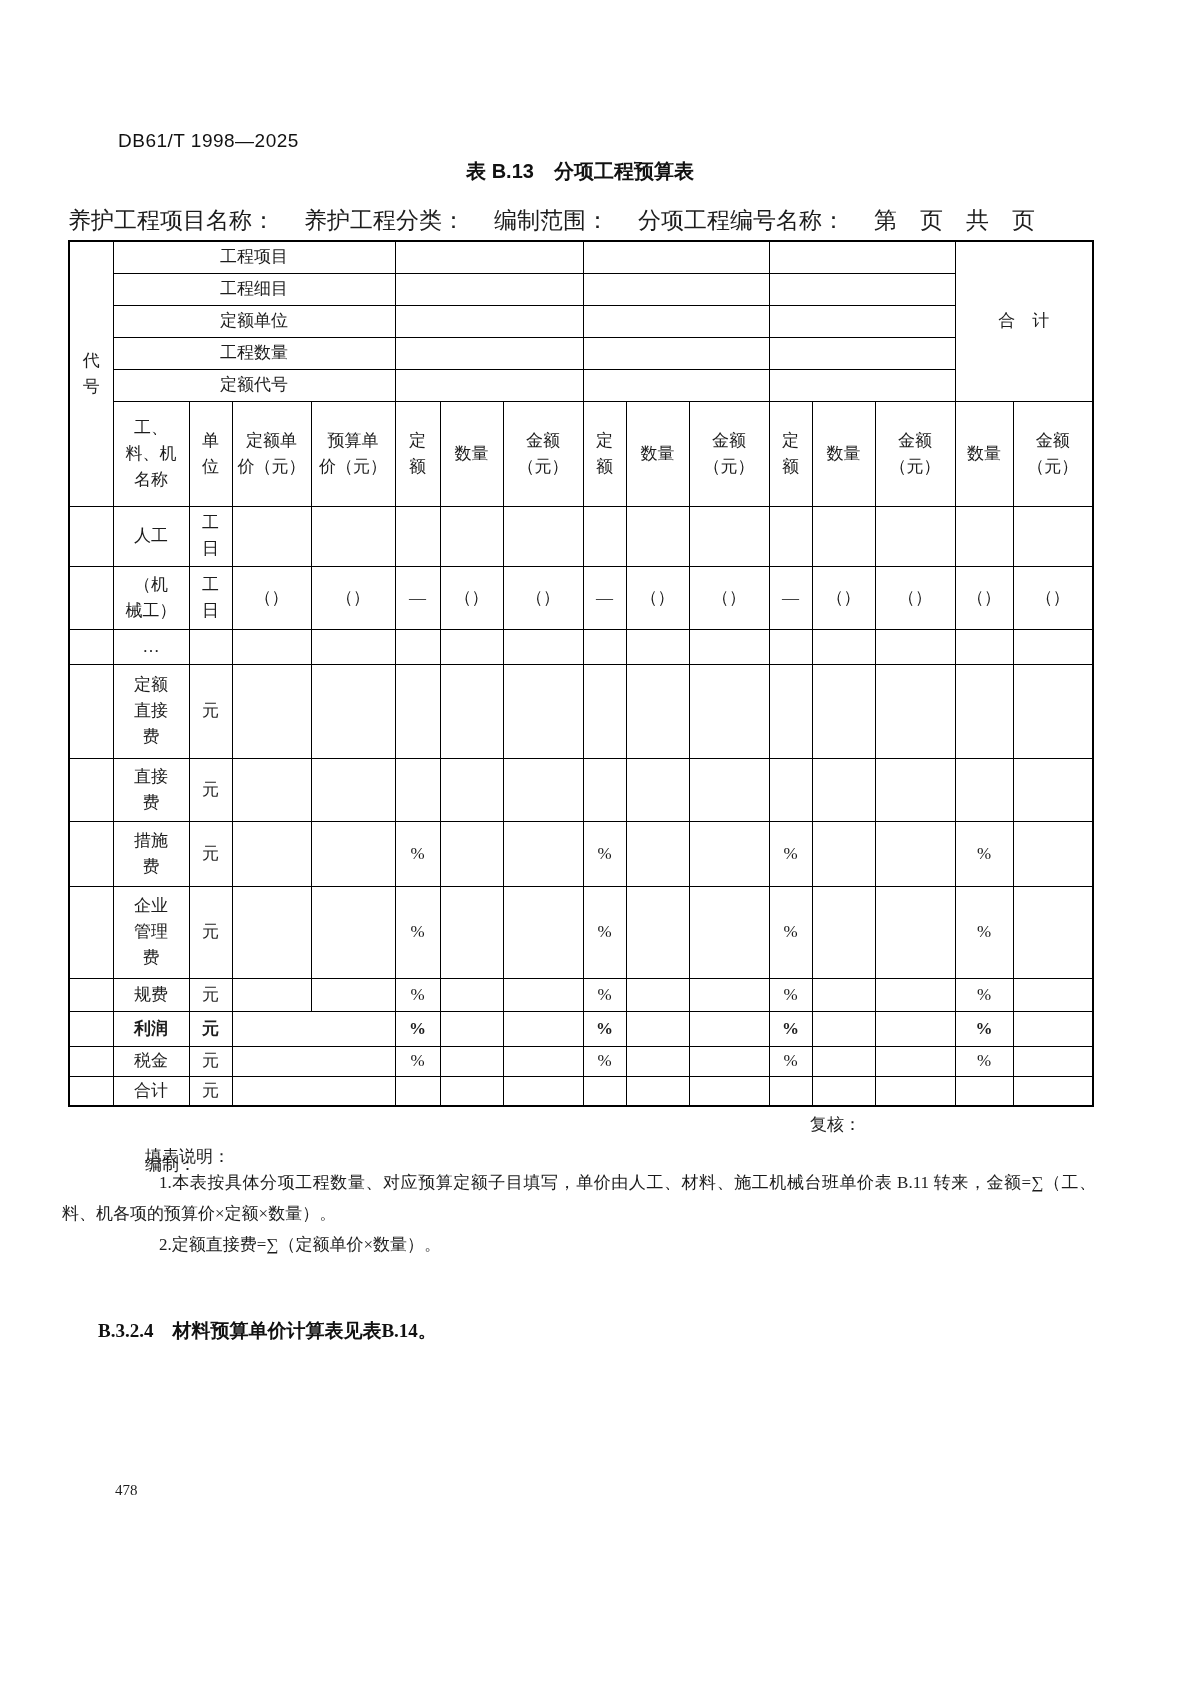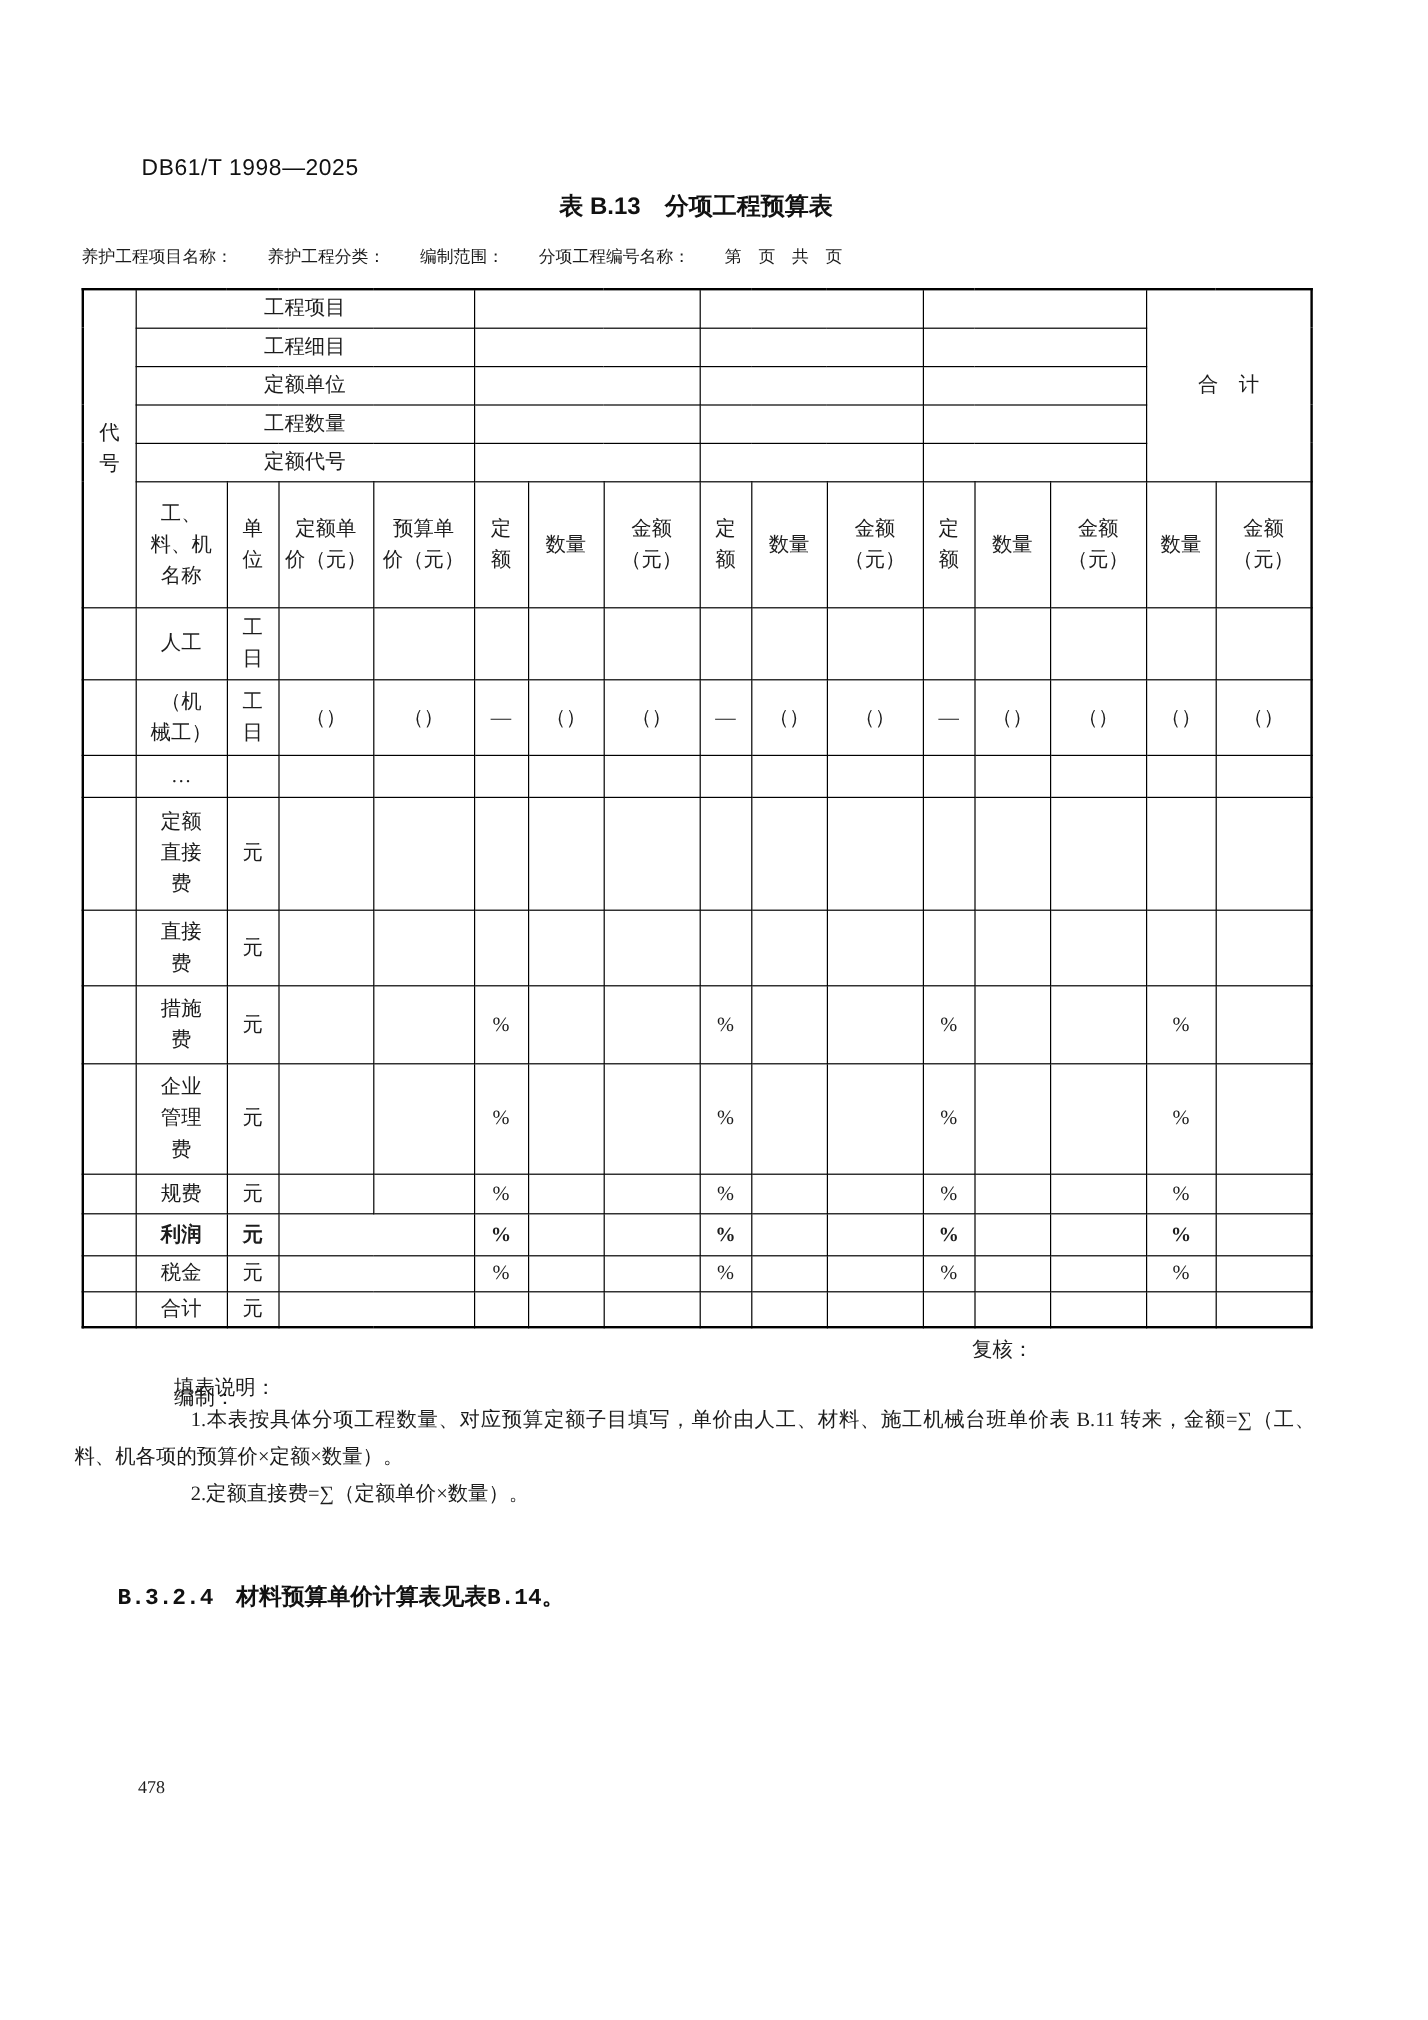--- a/index.html
+++ b/index.html
@@ -10,21 +10,21 @@
   .doc-code{
     position:absolute;left:118px;top:130px;
     font-family:"Liberation Sans",sans-serif;font-size:19px;letter-spacing:0.5px;color:#111;
   }
   .doc-title{
     position:absolute;left:68px;top:158px;width:1024px;text-align:center;
     font-family:"Liberation Sans",sans-serif;font-weight:bold;font-size:20px;color:#111;
   }
   .info-line{
     position:absolute;left:68px;top:205px;width:1060px;
-    display:flex;gap:29px;font-size:14px;white-space:nowrap;
+    display:flex;gap:29px;font-size:23px;white-space:nowrap;
   }
   .tbl-wrap{position:absolute;left:68px;top:240px;}
   table.budget{
     border-collapse:collapse;table-layout:fixed;width:1024px;
     border:2px solid #000;
   }
   table.budget td{
     border:1px solid #000;text-align:center;vertical-align:middle;
     font-size:17px;line-height:26px;padding:0 2px;overflow:hidden;
     white-space:pre-line;
@@ -35,21 +35,21 @@
   .footer-row .bianzhi{position:absolute;left:77px;top:0;margin-top:40px;}
   .footer-row .fuhe{position:absolute;left:742px;top:0;}
   .notes-title{position:absolute;left:145px;top:1145px;font-size:17px;}
   .notes{
     position:absolute;left:62px;top:1167px;width:1034px;
     font-size:17px;line-height:31px;text-align:justify;
   }
   .notes p{margin:0;text-indent:97px;}
   .section-heading{
     position:absolute;left:98px;top:1318px;
-    font-family:Liberation Mono, monospace;font-weight:bold;font-size:19px;color:#111;
+    font-family:Liberation Serif, serif;font-weight:bold;font-size:19px;color:#111;
   }
   .page-number{position:absolute;left:115px;top:1434px;font-size:15px;margin-top:48px;}
 </style>
 </head>
 <body>
 
 <div class="doc-code">DB61/T 1998—2025</div>
 <div class="doc-title">表 B.13　分项工程预算表</div>
 
 <div class="info-line">

